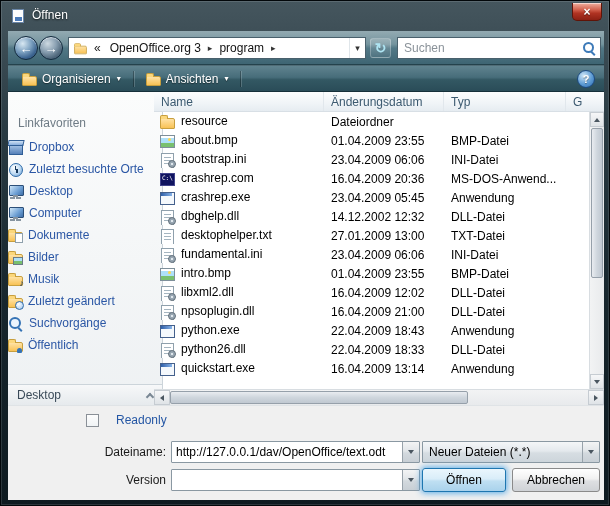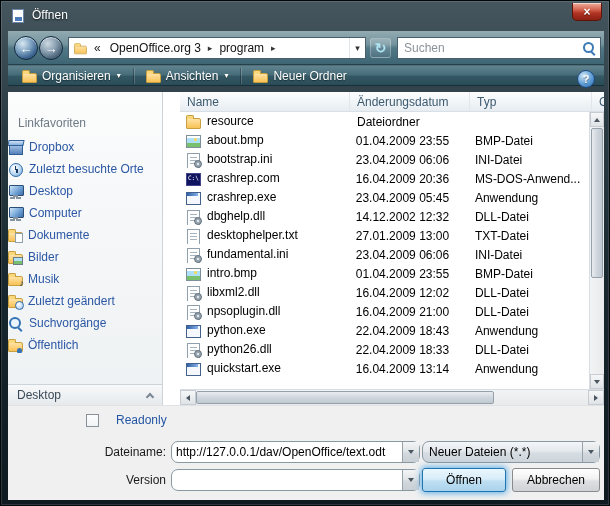--- a/index.html
+++ b/index.html
@@ -45,21 +45,21 @@
     color:#aee4f2;font-size:14px;font-weight:bold}
   .searchbox{position:absolute;left:389px;top:6px;width:204px;height:22px;background:#fff;border:1px solid #49606c;
     display:flex;align-items:center}
   .searchbox input{flex:1;min-width:0;border:none;outline:none;padding:0 6px;font:12px "Liberation Sans",sans-serif;color:#333;background:transparent}
   .searchbox input::placeholder{color:#8a9299}
   .mag{width:16px;height:16px;position:relative;margin-right:3px;flex:none}
   .mag::before{content:"";position:absolute;left:2px;top:2px;width:7px;height:7px;border:2px solid #3d7ab8;border-radius:50%}
   .mag::after{content:"";position:absolute;left:11px;top:11px;width:5px;height:2px;background:#3d7ab8;transform:rotate(45deg);transform-origin:0 0}
 
   
-  .toolbar{position:absolute;left:7px;top:64px;width:596px;height:21px;
+  .toolbar{position:absolute;left:7px;top:64px;width:596px;height:27px;
     background:linear-gradient(180deg,#60838f 0%,#476d7a 45%,#335863 55%,#2a4c58 100%);
     border-top:1px solid rgba(255,255,255,.18);border-bottom:1px solid #16303a;
     display:flex;align-items:center;padding-left:5px}
   .tb-btn{display:flex;align-items:center;gap:5px;padding:3px 9px;color:#fff;font-size:12px;
     text-shadow:0 1px 1px rgba(0,0,0,.45);border-radius:3px;white-space:nowrap}
   .tb-chev{font-size:8px;margin-left:1px}
   .tb-sep{width:1px;height:16px;background:rgba(0,0,0,.28);box-shadow:1px 0 0 rgba(255,255,255,.18);margin:0 3px}
   .help{position:absolute;right:9px;top:4px;width:18px;height:18px;border-radius:50%;
     background:radial-gradient(circle at 35% 30%,#cfe6f6,#5d9bd4 55%,#2d6cb0);border:1px solid #1d4a80;
     color:#fff;font-size:11px;font-weight:bold;display:flex;align-items:center;justify-content:center;
@@ -103,21 +103,21 @@
   .si.fol-doc::after{content:"";position:absolute;right:-1px;bottom:-2px;width:6px;height:8px;background:#fff;border:1px solid #8fa0ac}
   .si.fol-pic::after{content:"";position:absolute;right:-1px;bottom:-2px;width:8px;height:6px;border:1px solid #6a7a86;
     background:linear-gradient(180deg,#aee0f8 0 55%,#79c06e 55% 100%)}
   .si.fol-music::after{content:"♪";position:absolute;right:-2px;bottom:-3px;font-size:9px;line-height:1;color:#1c3a5e}
   .si.fol-time::after{content:"";position:absolute;right:-2px;bottom:-3px;width:7px;height:7px;border-radius:50%;
     background:radial-gradient(circle at 35% 30%,#fff,#9cc4ec);border:1px solid #2f6ba8}
   .si.fol-public::after{content:"";position:absolute;right:0;bottom:-2px;width:5px;height:5px;background:#3573b5;
     border-radius:50% 50% 20% 20%}
 
   
-  .filelist{position:absolute;left:172px;top:0;right:0;height:100%}
+  .filelist{position:absolute;left:146px;top:0;right:0;height:100%}
   .lheader{position:absolute;top:0;left:0;right:0;height:20px;display:flex;
     background:linear-gradient(180deg,#fcfdfe,#f0f4f7 60%,#e6ecf1);border-bottom:1px solid #d8dfe5;color:#3c5a70}
   .lh{border-right:1px solid #e1e7ec;padding:3px 0 0 7px;font-size:12px;white-space:nowrap;overflow:hidden}
   .lh1{width:170px}.lh2{width:120px}.lh3{width:122px}.lh4{flex:1;border-right:none}
   .rows{position:absolute;top:20px;left:0;right:15px;bottom:16px;overflow:hidden}
   .row{display:flex;height:19px;align-items:center}
   .cell{overflow:hidden;white-space:nowrap;font-size:12px;color:#000}
   .c-name{width:170px;display:flex;align-items:flex-start;gap:5px;padding-left:5px}
   .c-date{width:120px;padding-left:7px}
   .c-typ{width:122px;padding-left:7px}
@@ -165,21 +165,21 @@
   .hthumb{position:absolute;left:16px;top:1px;bottom:1px;width:298px;
     background:linear-gradient(180deg,#e9ecf0,#cfd6dd 50%,#c0c8d1);border:1px solid #96a0aa;border-radius:2px}
 
   
   .bottom{position:absolute;left:7px;top:404px;width:596px;height:95px;background:#f0f0f0;border-top:1px solid #dfe3e6}
   .ro-row{position:absolute;left:78px;top:7px;display:flex;align-items:center;gap:17px}
   .checkbox{width:13px;height:13px;background:linear-gradient(180deg,#fdfdfd,#f0f3f5);border:1px solid #8a9097}
   .ro-label{color:#2456a4;font-size:12px}
   .lab{position:absolute;text-align:right;font-size:12px;color:#1a1a1a;width:102px;left:56px}
   .fn-lab{top:39px}.ver-lab{top:67px}
-  .combo{position:absolute;height:22px;border:1px solid #8a98a2;background:#fff;display:flex;align-items:stretch;border-radius:7px}
+  .combo{position:absolute;height:22px;border:1px solid #8a98a2;background:#fff;display:flex;align-items:stretch;border-radius:1px}
   .combo input{flex:1;min-width:0;border:none;outline:none;padding:0 4px;font:12px "Liberation Sans",sans-serif;background:transparent;color:#000}
   .sel-text{flex:1;padding:3px 6px 0 6px;font-size:12px;white-space:nowrap;overflow:hidden}
   .dd-btn{width:17px;display:flex;align-items:center;justify-content:center;
     background:linear-gradient(180deg,#f3f4f5,#e2e6e9 45%,#d3d9de 55%,#c8cfd5);border-left:1px solid #98a2aa}
   .fn-combo{left:163px;top:35px;width:249px}
   .ver-combo{left:163px;top:63px;width:249px}
   .ft-combo{left:414px;top:35px;width:178px;background:linear-gradient(180deg,#f4f6f8,#e4e9ed 45%,#d6dde2 55%,#cdd5db)}
   .btn{position:absolute;height:24px;font:12px "Liberation Sans",sans-serif;border:1px solid #8a8a8a;border-radius:3px;
     background:linear-gradient(180deg,#ffffff,#f1f1f1 45%,#dddfe2 55%,#cfd2d6);color:#000}
   .btn.default{border-color:#1e76b0;box-shadow:0 0 6px 1px rgba(64,160,229,.85);
@@ -231,24 +231,20 @@
       <span>Organisieren</span>
       <span class="tb-chev">▾</span>
     </div>
     <div class="tb-sep"></div>
     <div class="tb-btn">
       <span class="si fol"></span>
       <span>Ansichten</span>
       <span class="tb-chev">▾</span>
     </div>
     <div class="tb-sep"></div>
-    <div class="tb-btn">
-      <span class="si fol"></span>
-      <span>Neuer Ordner</span>
-    </div>
     <div class="help">
       <span>?</span>
     </div>
   </div>
 
   <div class="content">
 
     <div class="sidebar">
       <div class="fav-h">Linkfavoriten</div>
       <div class="fav-list">

